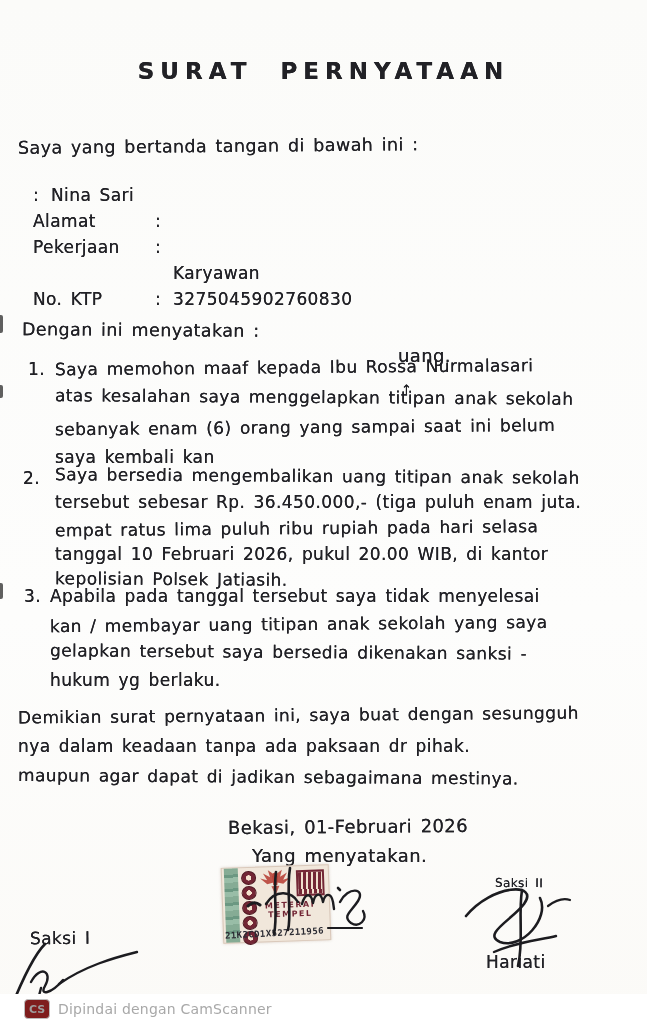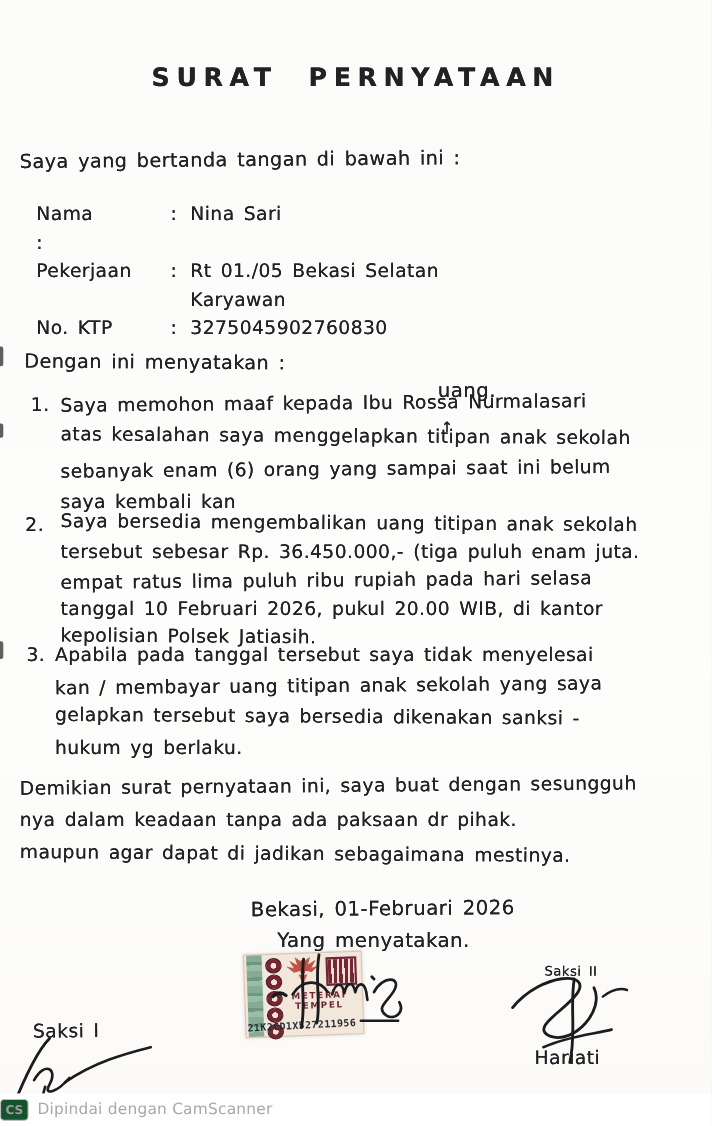--- a/index.html
+++ b/index.html
@@ -100,49 +100,48 @@
   .edge-tick{position:absolute;left:0;width:3px;background:#2b2b2b;opacity:.75;border-radius:0 2px 2px 0;}
   #tick1{top:315px;height:18px;}
   #tick2{top:385px;height:13px;}
   #tick3{top:583px;height:16px;}
   
   .footer{
     position:absolute;left:0;bottom:0;width:100%;height:30px;background:#ffffff;
     display:flex;align-items:center;z-index:5;
   }
   .cs-badge{
-    margin-left:0;width:24px;height:18px;border-radius:4px;
-    border:1.5px solid #bdbdbd;color:var(--badge);background:#14532d;
+    margin-left:24px;width:24px;height:18px;border-radius:4px;
+    border:1.5px solid #bdbdbd;color:var(--badge);background:#7f1d1d;
     font-size:11px;font-weight:bold;display:flex;align-items:center;justify-content:center;
     letter-spacing:0;
   }
   .cs-text{margin-left:8px;color:var(--footer-text);font-size:14px;letter-spacing:.2px;}
 </style>
 </head>
 <body>
 
 <div id="page">
 
   <div class="abs hand title">SURAT PERNYATAAN</div>
 
   <div class="abs hand opening rot-a">Saya yang bertanda tangan di bawah ini :</div>
 
   <div class="abs hand fields">
     <div class="frow">
-      <span class="flabel">Nama</span>
       <span class="fcolon">:</span>
       <span class="fvalue">Nina Sari</span>
     </div>
     <div class="frow">
+      <span class="flabel">Alamat</span>
       <span class="fcolon">:</span>
     </div>
     <div class="frow">
       <span class="flabel">Pekerjaan</span>
       <span class="fcolon">:</span>
-      <span class="fvalue">Rt 01./05 Bekasi Selatan</span>
     </div>
     <div class="frow">
       <span class="flabel"></span>
       <span class="fcolon"></span>
       <span class="fvalue">Karyawan</span>
     </div>
     <div class="frow">
       <span class="flabel">No. KTP</span>
       <span class="fcolon">:</span>
       <span class="fvalue">3275045902760830</span>

